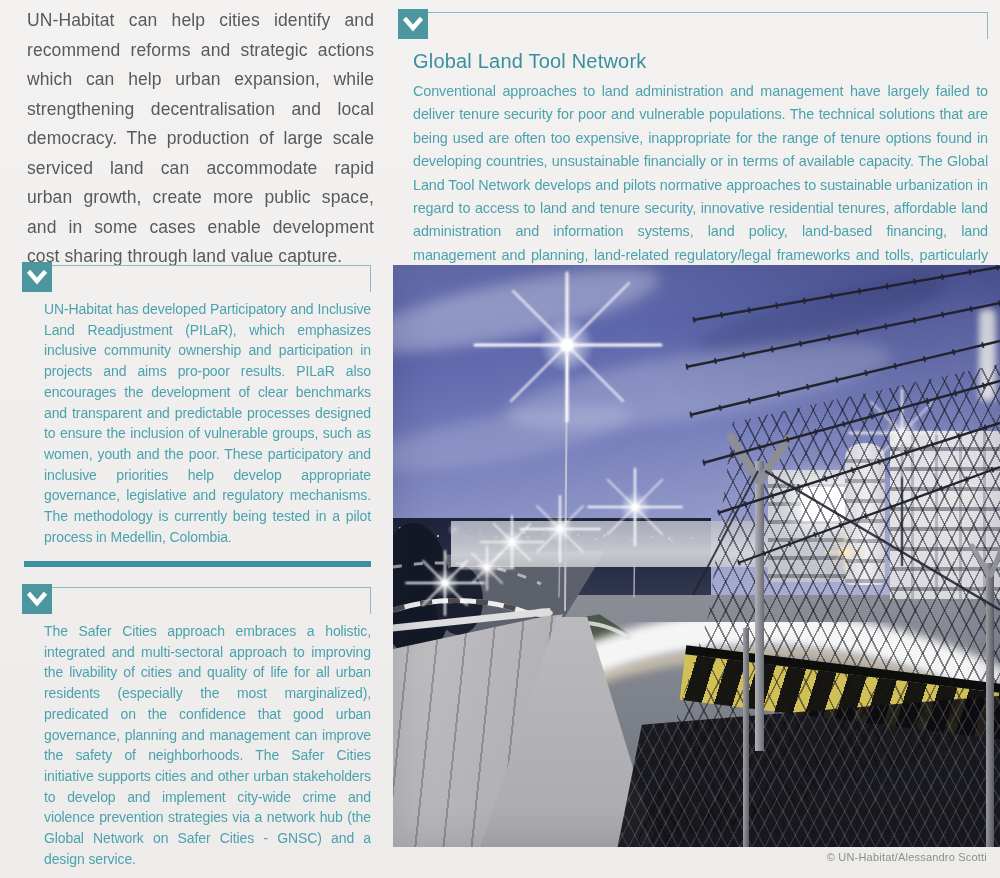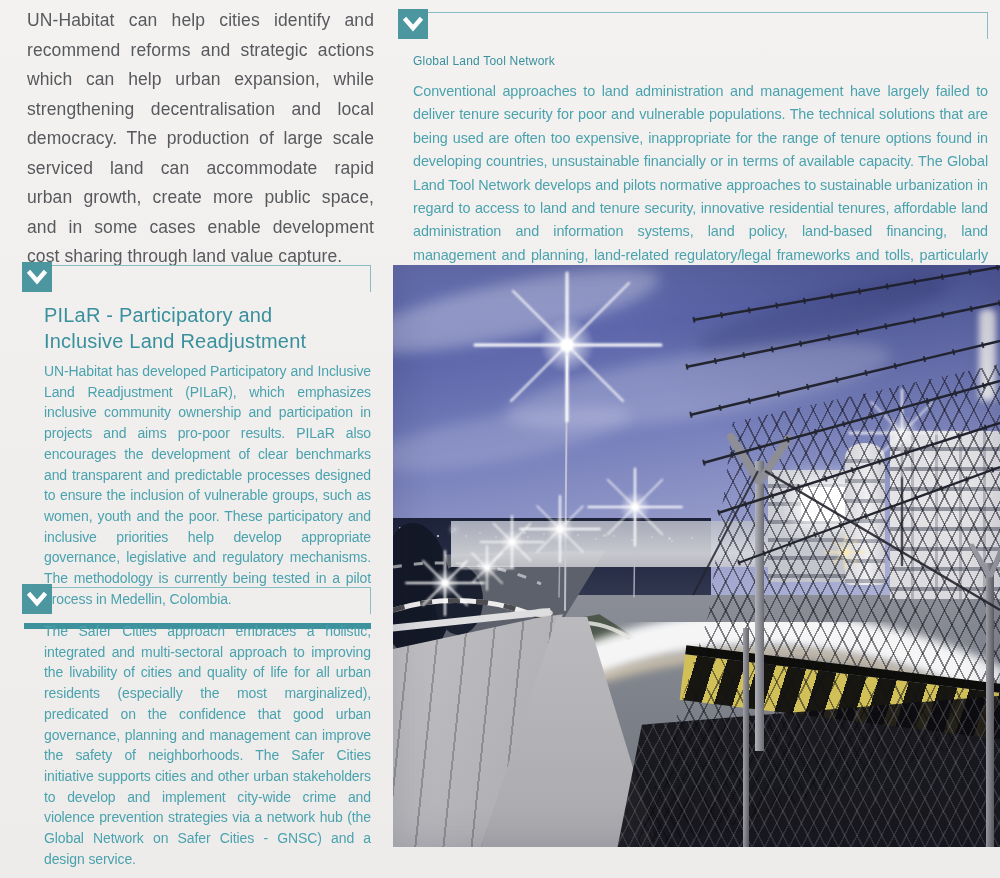--- a/index.html
+++ b/index.html
@@ -34,21 +34,21 @@
     border-top:1.5px solid #8abcc3;
   }
   .head-rule::after{
     content:"";position:absolute;right:0;top:0;width:1.5px;height:26px;
     background:#8abcc3;
   }
   .feature h3{
     margin:10px 0 0 0;font-weight:normal;
     color:#39909d;letter-spacing:.2px;white-space:pre-line;
   }
-  .f-gltn h3{margin-left:15px;font-size:12px;line-height:24px;}
+  .f-gltn h3{margin-left:15px;font-size:20px;line-height:24px;}
   .f-pilar h3,.f-safer h3{margin-left:22px;font-size:20px;line-height:26px;}
   .feature p{
     margin:7px 0 0 0;color:#4aa2ae;text-align:justify;
   }
   .f-gltn p{margin-left:15px;font-size:14.4px;line-height:23.4px;letter-spacing:-.1px;}
   .f-pilar p,.f-safer p{margin-left:22px;font-size:14px;line-height:20.7px;letter-spacing:-.1px;}
   .divider{height:6px;background:#3d919d;margin-top:14px;}
   .f-gltn .divider{margin-left:2px;}
   .f-pilar .divider,.f-safer .divider{margin-left:2px;}
 
@@ -177,22 +177,20 @@
 
   <section class="feature f-pilar">
     <div class="feature-head">
       <div class="icon-sq">
         <svg width="30" height="30" viewBox="0 0 30 30">
             <polyline points="8,11 15,19 22,11" fill="none" stroke="#ffffff" stroke-width="4.5" stroke-linecap="square"></polyline>
           </svg>
       </div>
       <div class="head-rule"></div>
     </div>
-    <h3>PILaR - Participatory and
-Inclusive Land Readjustment</h3>
     <p>UN-Habitat has developed Participatory and Inclusive Land Readjustment (PILaR), which emphasizes inclusive community ownership and participation in projects and aims pro-poor results. PILaR also encourages the development of clear benchmarks and transparent and predictable processes designed to ensure the inclusion of vulnerable groups, such as women, youth and the poor. These participatory and inclusive priorities help develop appropriate governance, legislative and regulatory mechanisms. The methodology is currently being tested in a pilot process in Medellin, Colombia.</p>
     <div class="divider"></div>
   </section>
 
   <section class="feature f-safer">
     <div class="feature-head">
       <div class="icon-sq">
         <svg width="30" height="30" viewBox="0 0 30 30">
             <polyline points="8,11 15,19 22,11" fill="none" stroke="#ffffff" stroke-width="4.5" stroke-linecap="square"></polyline>
           </svg>
@@ -380,14 +378,15 @@
         <path d="M345,298 L607,202" stroke-width="2.2"></path>
         <path d="M345,298 L607,202" stroke-width="5.5" stroke-dasharray="2 25" opacity=".9"></path>
         <path d="M365,206 L300,330" stroke-width="2" opacity=".85"></path>
         <path d="M372,206 L607,345" stroke-width="2.4" opacity=".9"></path>
       </g>
     </svg>
 
     <div class="ph vignette"></div>
   </figure>
 
+  <div class="credit">© UN-Habitat/Alessandro Scotti</div>
 
 </div>
 
 </body></html>

